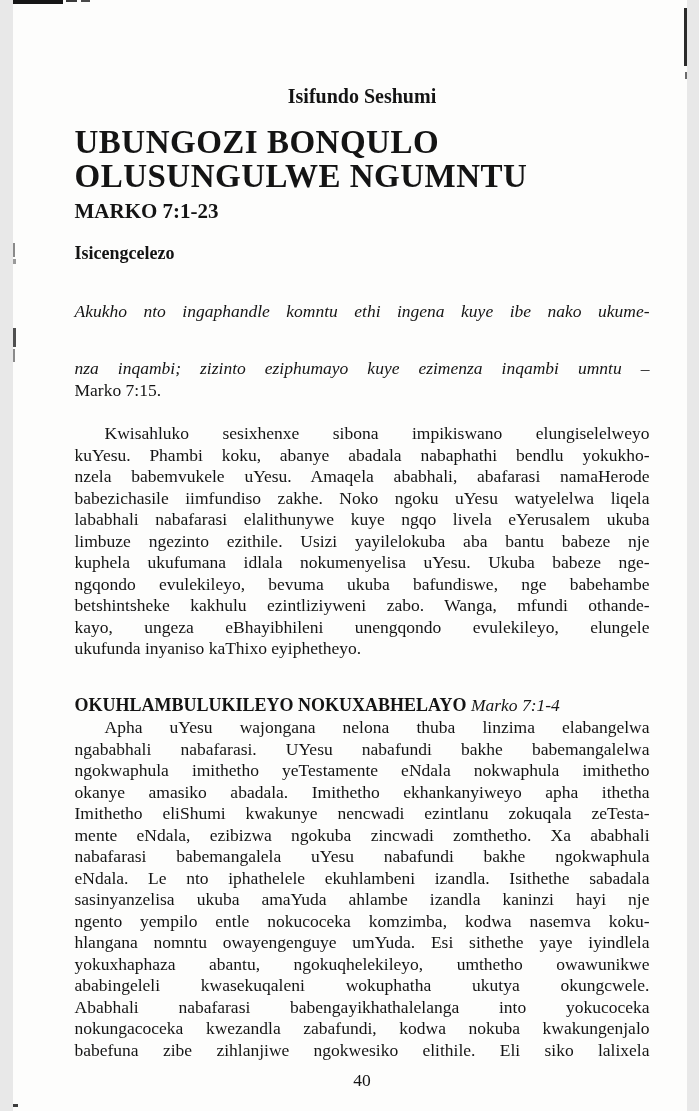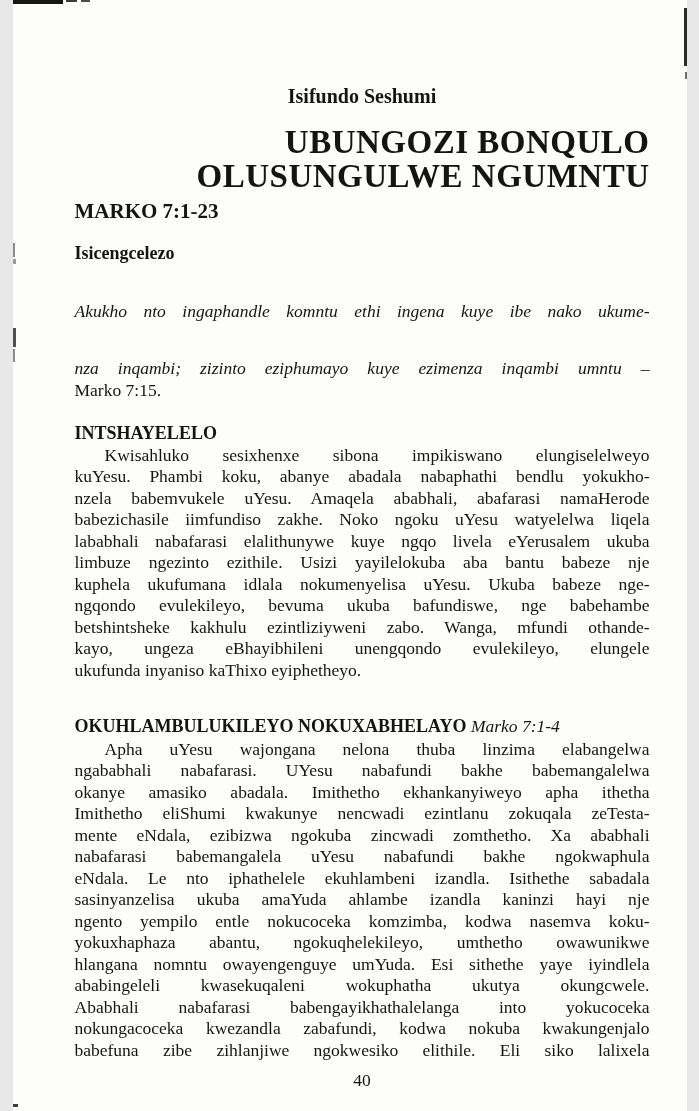--- a/index.html
+++ b/index.html
@@ -16,21 +16,21 @@
 
   .lesson-label {
     margin-top:84px;
     text-align:center;
     font-weight:bold;
     font-size:20px;
     line-height:24px;
   }
   .title {
     margin:17px 0 0 0;
-    text-align:right;
+    text-align:left;
     font-weight:bold;
     font-size:33px;
     line-height:34px;
     letter-spacing:0.5px;
   }
   .scripture-ref {
     margin-top:5px;
     text-align:left;
     font-weight:bold;
     font-size:21px;
@@ -116,50 +116,50 @@
     <div class="memory-block body-text">
       <div class="subhead">Isicengcelezo</div>
       <div class="quote">
           <div class="jline">Akukho nto ingaphandle komntu ethi ingena kuye ibe nako ukume-</div>
           <div class="jline">nza inqambi; zizinto eziphumayo kuye ezimenza inqambi umntu –</div>
         </div>
       <div class="quote-ref">Marko 7:15.</div>
     </div>
 
     <div class="intro-block body-text">
-      <div class="subhead">INTSHAYELELO</div>
       <div class="paragraph">
           <div class="jline indent">Kwisahluko sesixhenxe sibona impikiswano elungiselelweyo</div>
           <div class="jline">kuYesu. Phambi koku, abanye abadala nabaphathi bendlu yokukho-</div>
           <div class="jline">nzela babemvukele uYesu. Amaqela ababhali, abafarasi namaHerode</div>
           <div class="jline">babezichasile iimfundiso zakhe. Noko ngoku uYesu watyelelwa liqela</div>
           <div class="jline">lababhali nabafarasi elalithunywe kuye ngqo livela eYerusalem ukuba</div>
           <div class="jline">limbuze ngezinto ezithile. Usizi yayilelokuba aba bantu babeze nje</div>
           <div class="jline">kuphela ukufumana idlala nokumenyelisa uYesu. Ukuba babeze nge-</div>
           <div class="jline">ngqondo evulekileyo, bevuma ukuba bafundiswe, nge babehambe</div>
           <div class="jline">betshintsheke kakhulu ezintliziyweni zabo. Wanga, mfundi othande-</div>
           <div class="jline">kayo, ungeza eBhayibhileni unengqondo evulekileyo, elungele</div>
           <div class="jline last">ukufunda inyaniso kaThixo eyiphetheyo.</div>
         </div>
     </div>
 
     <div class="section-block body-text">
       <div class="subhead inline-head"><span class="caps">OKUHLAMBULUKILEYO NOKUXABHELAYO</span> <span class="ref-italic">Marko 7:1-4</span></div>
       <div class="paragraph">
           <div class="jline indent">Apha uYesu wajongana nelona thuba linzima elabangelwa</div>
           <div class="jline">ngababhali nabafarasi. UYesu nabafundi bakhe babemangalelwa</div>
+          <div class="jline">ngokwaphula imithetho yeTestamente eNdala nokwaphula imithetho</div>
           <div class="jline">okanye amasiko abadala. Imithetho ekhankanyiweyo apha ithetha</div>
           <div class="jline">Imithetho eliShumi kwakunye nencwadi ezintlanu zokuqala zeTesta-</div>
           <div class="jline">mente eNdala, ezibizwa ngokuba zincwadi zomthetho. Xa ababhali</div>
           <div class="jline">nabafarasi babemangalela uYesu nabafundi bakhe ngokwaphula</div>
           <div class="jline">eNdala. Le nto iphathelele ekuhlambeni izandla. Isithethe sabadala</div>
           <div class="jline">sasinyanzelisa ukuba amaYuda ahlambe izandla kaninzi hayi nje</div>
           <div class="jline">ngento yempilo entle nokucoceka komzimba, kodwa nasemva koku-</div>
+          <div class="jline">hlangana nomntu owayengenguye umYuda. Esi sithethe yaye iyindlela</div>
           <div class="jline">yokuxhaphaza abantu, ngokuqhelekileyo, umthetho owawunikwe</div>
-          <div class="jline">hlangana nomntu owayengenguye umYuda. Esi sithethe yaye iyindlela</div>
           <div class="jline">ababingeleli kwasekuqaleni wokuphatha ukutya okungcwele.</div>
           <div class="jline">Ababhali nabafarasi babengayikhathalelanga into yokucoceka</div>
           <div class="jline">nokungacoceka kwezandla zabafundi, kodwa nokuba kwakungenjalo</div>
           <div class="jline">babefuna zibe zihlanjiwe ngokwesiko elithile. Eli siko lalixela</div>
         </div>
     </div>
 
     <div class="page-number">40</div>
 
   </div>

